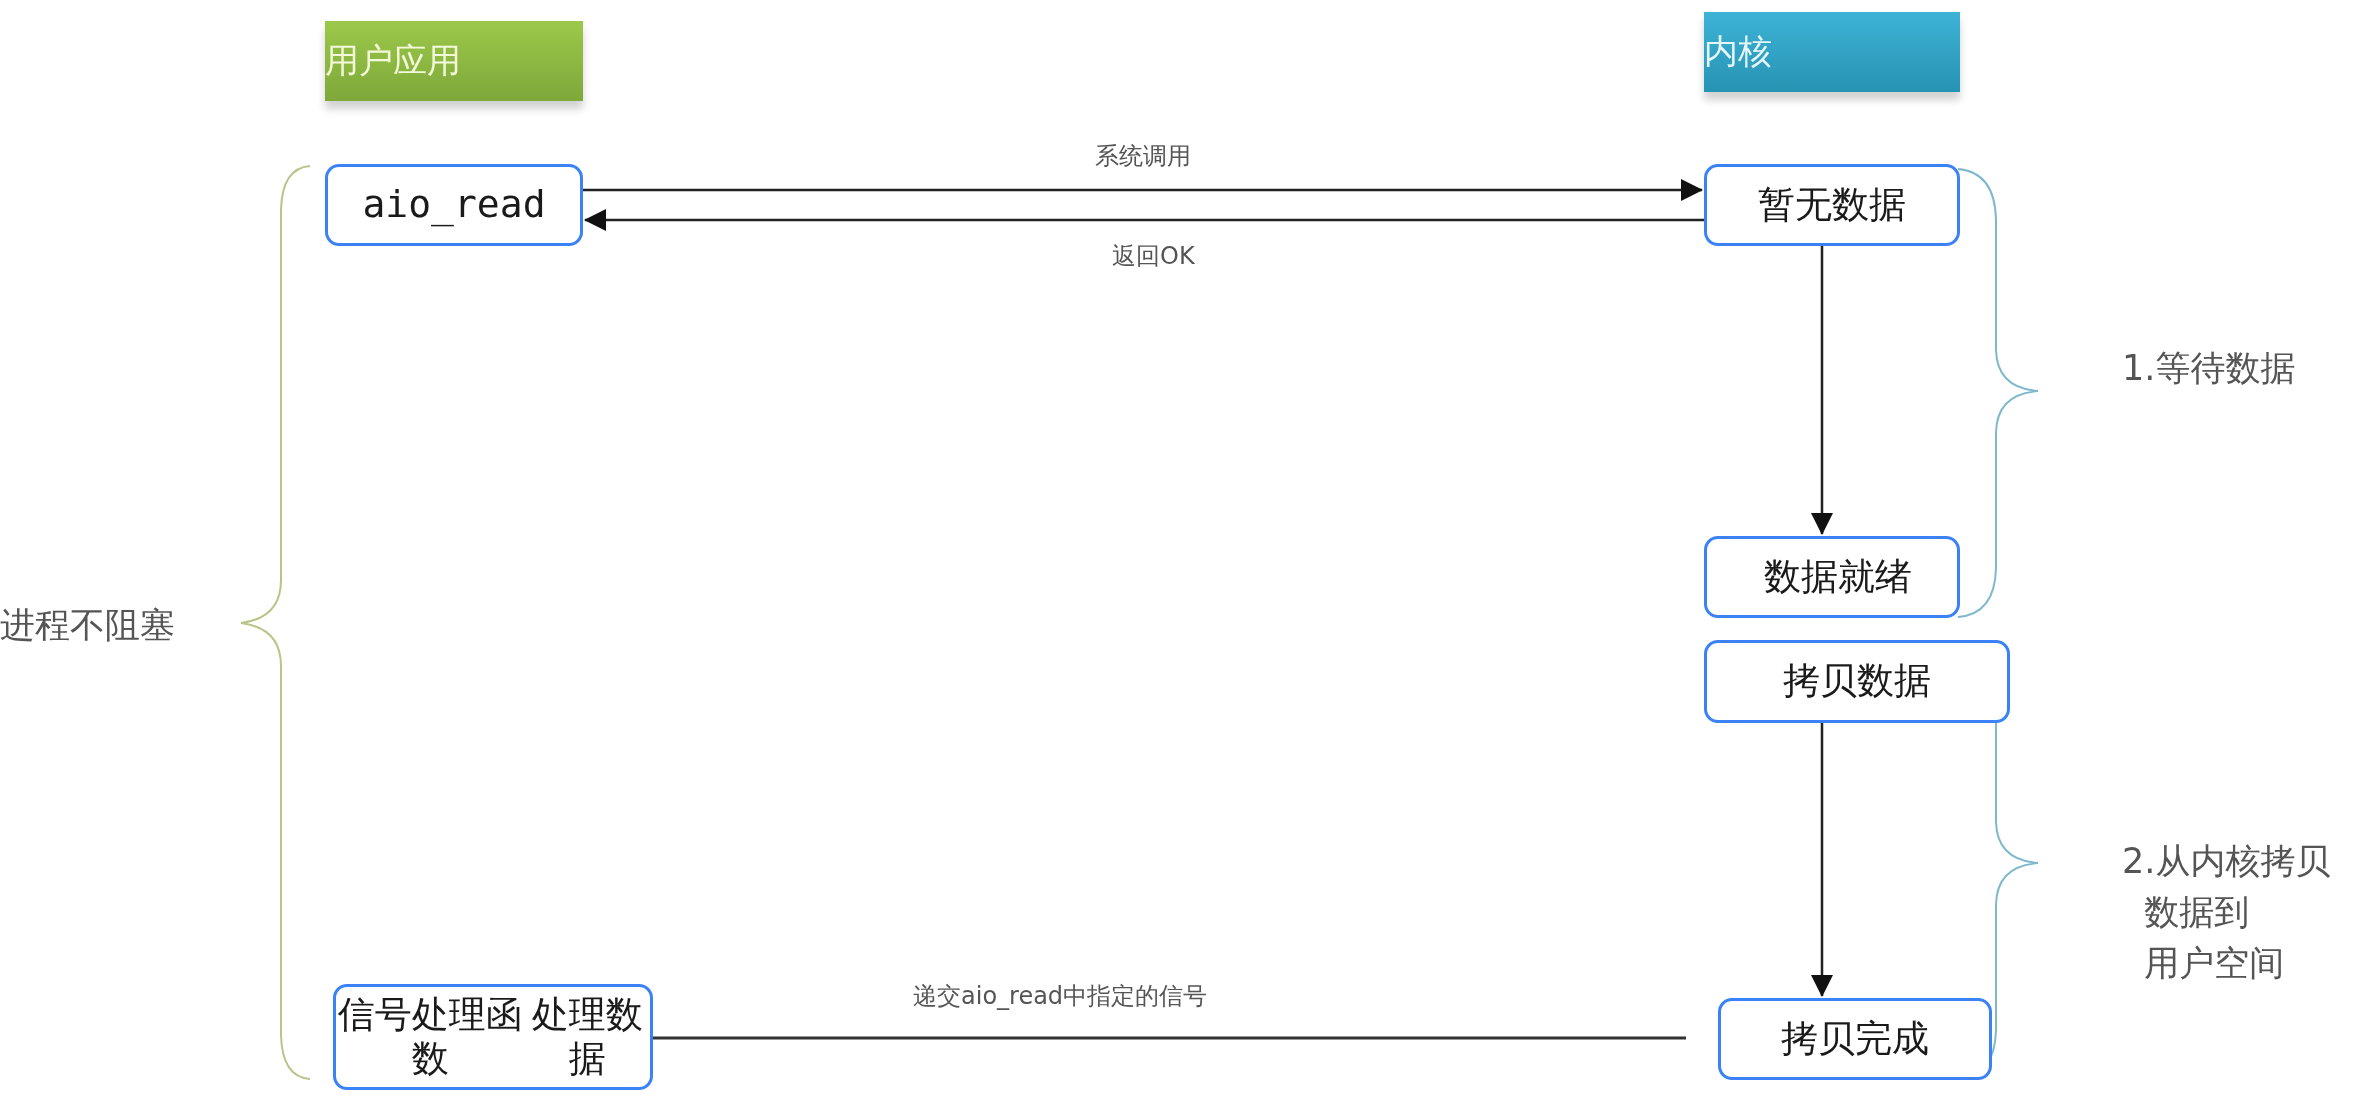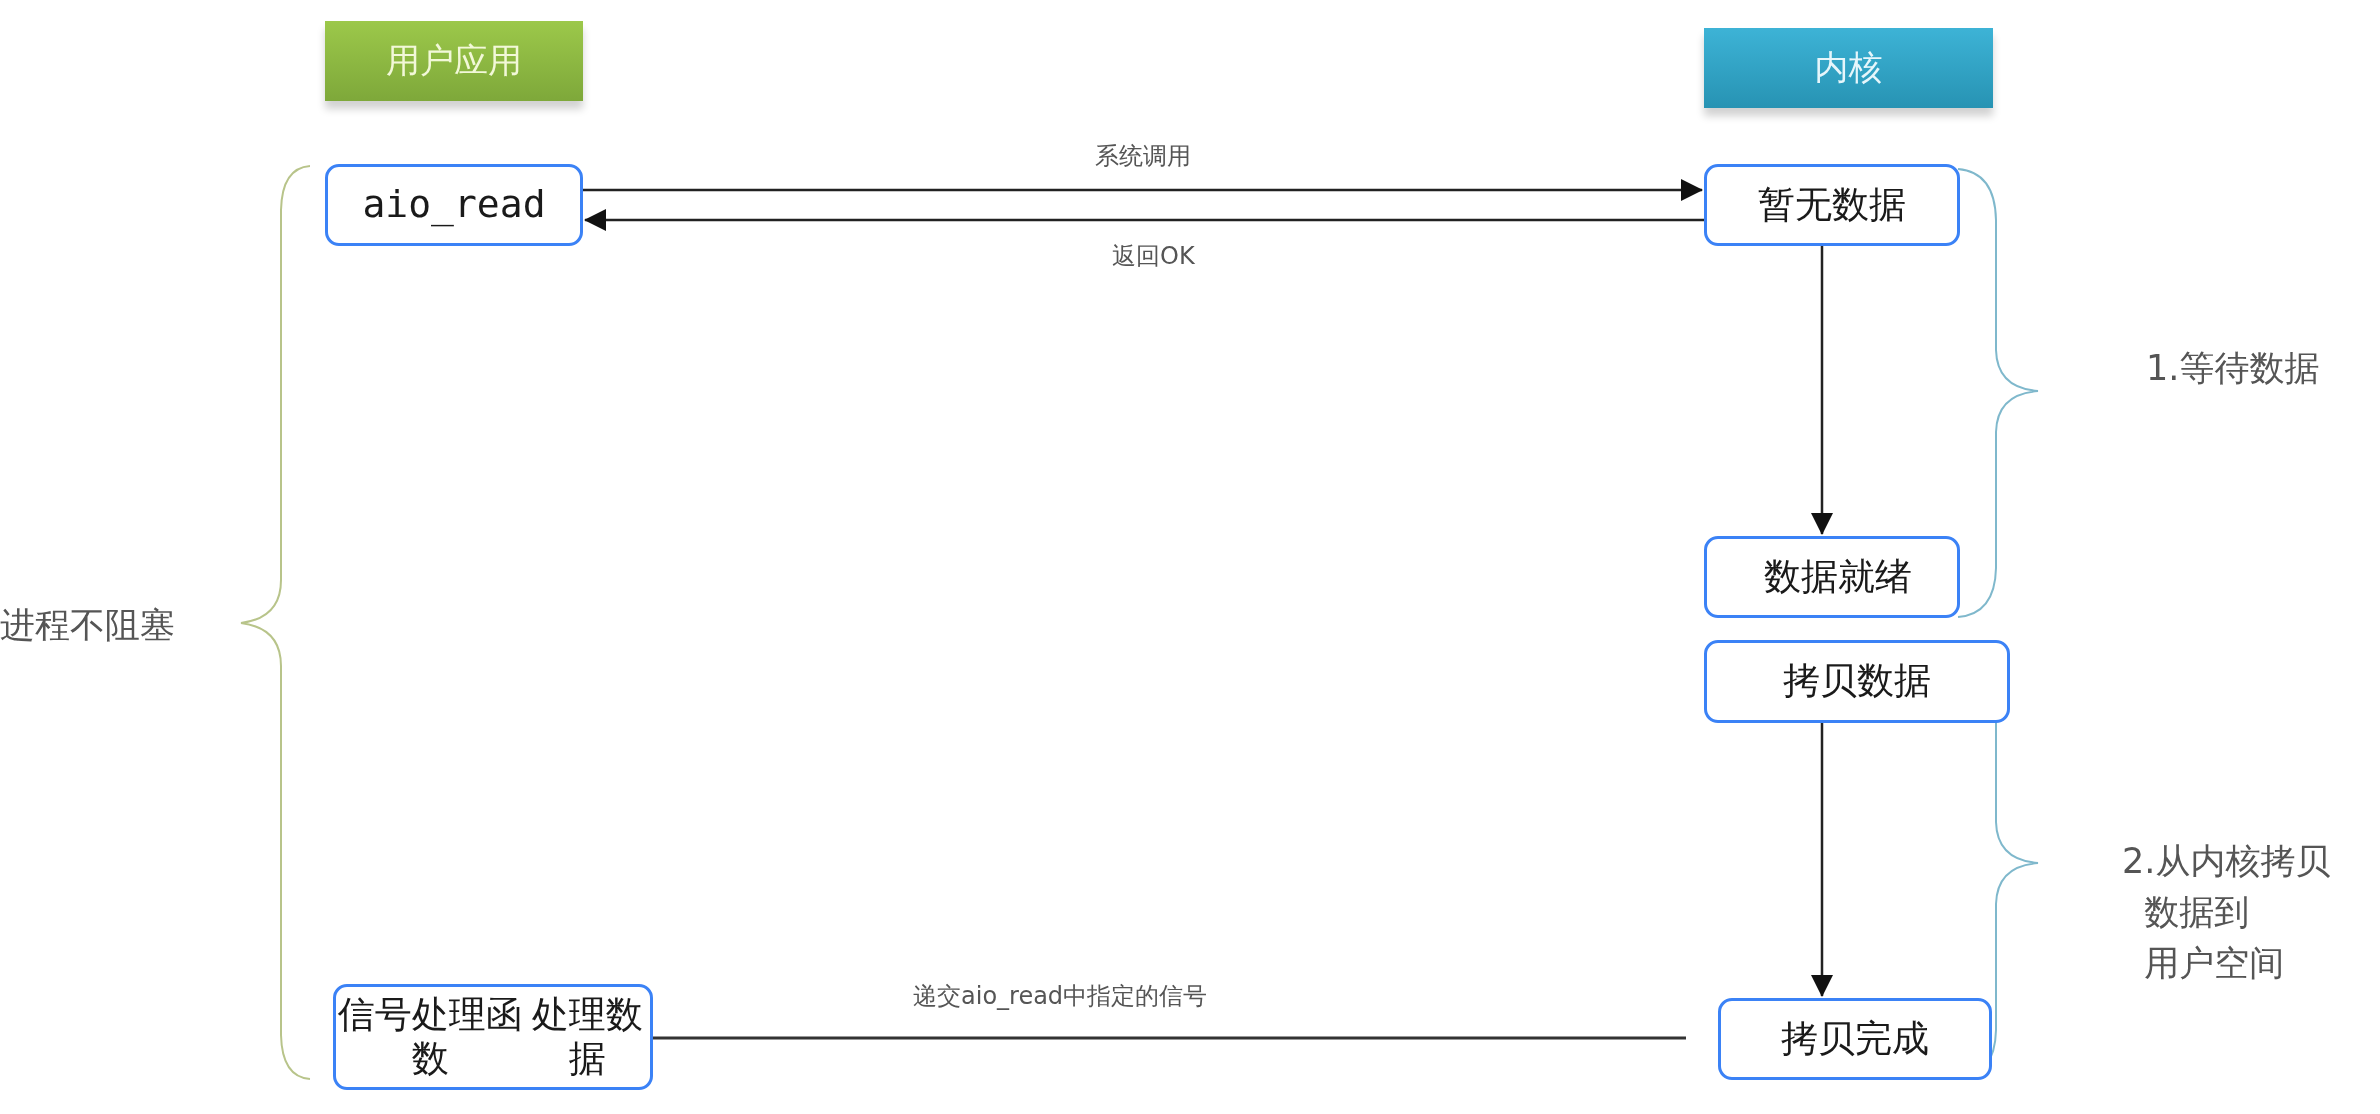--- a/index.html
+++ b/index.html
@@ -1,18 +1,18 @@
 <!DOCTYPE html>
 <html><head>
 <meta charset="utf-8">
 <style>
   html, body { margin:0; padding:0; background:#ffffff; }
   body { width:2380px; height:1114px; position:relative; overflow:hidden;
          font-family:"DejaVu Sans", "Liberation Sans", sans-serif; }
-  .hdr { position:absolute; display:flex; align-items:center; justify-content:center;
+  .hdr { position:absolute; display:flex; align-items:center; justify-content:flex-start;
          color:#f4f9ea; font-size:34px; box-shadow:0 8px 8px rgba(0,0,0,0.18); }
   .hdr.green { background:linear-gradient(#9cc84a,#7ea83a); color:#f2f8d8; }
   .hdr.blue { background:linear-gradient(#3db3d6,#2793b3); color:#e6f6fb; }
   .node { position:absolute; box-sizing:border-box; border:3px solid #3b82f6; border-radius:14px;
           background:#fff; display:flex; align-items:center; justify-content:center;
           text-align:center; color:#1a1a1a; font-size:37px; line-height:1.2; }
   .mono { font-family:"DejaVu Sans Mono", "Liberation Mono", monospace; font-size:38px; }
   .lbl { position:absolute; color:#555; font-size:24px; white-space:nowrap; }
   .side { position:absolute; color:#555; font-size:35px; line-height:1.45; white-space:pre; }
   svg.layer { position:absolute; left:0; top:0; }
@@ -42,21 +42,21 @@
   <path d="M 310 166 Q 282 168 281 210 L 281 580 Q 281 618 241 623 Q 281 628 281 666 L 281 1035 Q 282 1077 310 1079" fill="none" stroke="#b8c48a" stroke-width="2"></path>
 
   <path d="M 1958 169 Q 1995 172 1996 220 L 1996 350 Q 1997 388 2038 391 Q 1997 394 1996 432 L 1996 568 Q 1995 614 1958 617" fill="none" stroke="#7fb8cc" stroke-width="2"></path>
 
   <path d="M 1958 645 Q 1995 648 1996 696 L 1996 822 Q 1997 860 2038 863 Q 1997 866 1996 904 L 1996 1030 Q 1995 1076 1958 1079" fill="none" stroke="#7fb8cc" stroke-width="2"></path>
 </svg>
 
 <div class="hdr green" style="left:325px; top:21px; width:258px; height:80px;">
   <span>用户应用</span>
 </div>
-<div class="hdr blue" style="left:1704px; top:28px; width:289px; height:80px;">
+<div class="hdr blue" style="left:1704px; top:12px; width:256px; height:80px;">
   <span>内核</span>
 </div>
 
 <div class="node mono" style="left:325px; top:164px; width:258px; height:82px;">
   <span>aio_read</span>
 </div>
 
 <div class="node" style="left:1704px; top:164px; width:256px; height:82px;">
   <span>暂无数据</span>
 </div>
@@ -76,16 +76,16 @@
 <div class="node" style="left:333px; top:984px; width:320px; height:106px; flex-direction:row;">
   <span>信号处理函数</span>
   <span>处理数据</span>
 </div>
 
 <div class="lbl" style="left:1095px; top:140px;">系统调用</div>
 <div class="lbl" style="left:1112px; top:240px;">返回OK</div>
 <div class="lbl" style="left:913px; top:980px;">递交aio_read中指定的信号</div>
 
 <div class="side" style="left:0px; top:600px;">进程不阻塞</div>
-<div class="side" style="left:2122px; top:343px;margin-left:24px;">1.等待数据</div>
+<div class="side" style="left:2122px; top:343px;">1.等待数据</div>
 <div class="side" style="left:2122px; top:836px;">2.从内核拷贝
   数据到
   用户空间</div>
 
 </body></html>

